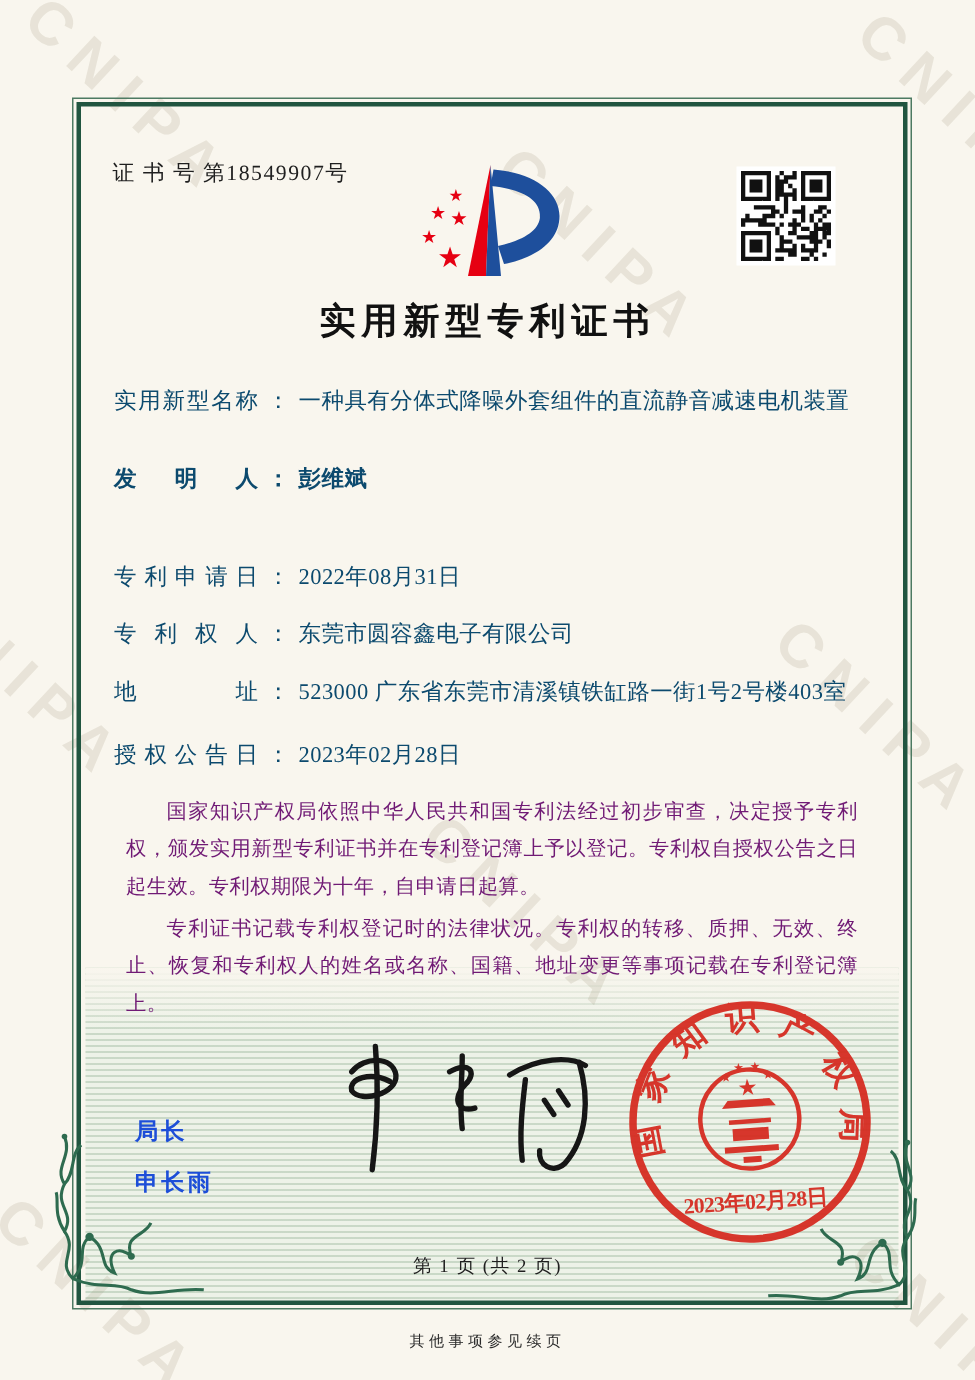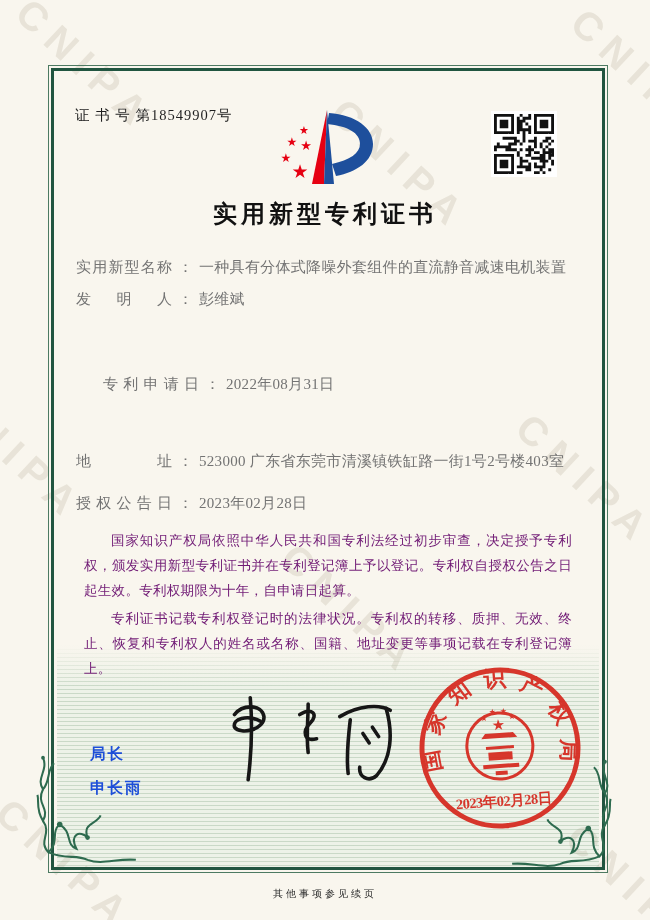--- a/index.html
+++ b/index.html
@@ -36,21 +36,21 @@
     z-index:1;
   }
   .content{position:absolute;inset:0;z-index:4;}
   .certno{position:absolute;left:75px;top:106px;font-size:14.5px;color:#1f1f1f;letter-spacing:1px;}
   .logo{position:absolute;left:276px;top:100px;width:118px;height:88px;}
   .qr{position:absolute;left:491px;top:111px;width:66px;height:66px;background:#fff;padding:3px;box-sizing:border-box;}
   .title{
     position:absolute;left:0;top:198px;width:100%;text-align:center;
     font-size:24px;font-weight:700;letter-spacing:4px;color:#111;
   }
-  .frow{position:absolute;left:76px;font-size:15px;color:#737373;white-space:nowrap;}
+  .frow{position:absolute;left:76px;font-size:15px;color:#0c4a6e;white-space:nowrap;}
   .flbl{display:inline-block;width:96px;text-align:justify;text-align-last:justify;vertical-align:bottom;}
   .fcol{display:inline-block;padding:0 6px 0 6px;}
   .fval{letter-spacing:.3px;}
   .frow2{display:flex;}
   .paras{
     position:absolute;left:84px;top:528px;width:488px;
     font-size:13.5px;line-height:25px;color:#701a75;letter-spacing:.3px;
     text-align:justify;
   }
   .paras p{margin:0;text-indent:2em;}
@@ -104,25 +104,28 @@
   <svg class="qr" viewBox="0 0 21 21">
     <rect x="0" y="0" width="21" height="21" fill="#ffffff"></rect>
     <path class="qmods" fill="#111111" d="M0,0h1v1h-1zM1,0h1v1h-1zM2,0h1v1h-1zM3,0h1v1h-1zM4,0h1v1h-1zM5,0h1v1h-1zM6,0h1v1h-1zM0,1h1v1h-1zM6,1h1v1h-1zM0,2h1v1h-1zM2,2h1v1h-1zM3,2h1v1h-1zM4,2h1v1h-1zM6,2h1v1h-1zM0,3h1v1h-1zM2,3h1v1h-1zM3,3h1v1h-1zM4,3h1v1h-1zM6,3h1v1h-1zM0,4h1v1h-1zM2,4h1v1h-1zM3,4h1v1h-1zM4,4h1v1h-1zM6,4h1v1h-1zM0,5h1v1h-1zM6,5h1v1h-1zM0,6h1v1h-1zM1,6h1v1h-1zM2,6h1v1h-1zM3,6h1v1h-1zM4,6h1v1h-1zM5,6h1v1h-1zM6,6h1v1h-1zM14,0h1v1h-1zM15,0h1v1h-1zM16,0h1v1h-1zM17,0h1v1h-1zM18,0h1v1h-1zM19,0h1v1h-1zM20,0h1v1h-1zM14,1h1v1h-1zM20,1h1v1h-1zM14,2h1v1h-1zM16,2h1v1h-1zM17,2h1v1h-1zM18,2h1v1h-1zM20,2h1v1h-1zM14,3h1v1h-1zM16,3h1v1h-1zM17,3h1v1h-1zM18,3h1v1h-1zM20,3h1v1h-1zM14,4h1v1h-1zM16,4h1v1h-1zM17,4h1v1h-1zM18,4h1v1h-1zM20,4h1v1h-1zM14,5h1v1h-1zM20,5h1v1h-1zM14,6h1v1h-1zM15,6h1v1h-1zM16,6h1v1h-1zM17,6h1v1h-1zM18,6h1v1h-1zM19,6h1v1h-1zM20,6h1v1h-1zM0,14h1v1h-1zM1,14h1v1h-1zM2,14h1v1h-1zM3,14h1v1h-1zM4,14h1v1h-1zM5,14h1v1h-1zM6,14h1v1h-1zM0,15h1v1h-1zM6,15h1v1h-1zM0,16h1v1h-1zM2,16h1v1h-1zM3,16h1v1h-1zM4,16h1v1h-1zM6,16h1v1h-1zM0,17h1v1h-1zM2,17h1v1h-1zM3,17h1v1h-1zM4,17h1v1h-1zM6,17h1v1h-1zM0,18h1v1h-1zM2,18h1v1h-1zM3,18h1v1h-1zM4,18h1v1h-1zM6,18h1v1h-1zM0,19h1v1h-1zM6,19h1v1h-1zM0,20h1v1h-1zM1,20h1v1h-1zM2,20h1v1h-1zM3,20h1v1h-1zM4,20h1v1h-1zM5,20h1v1h-1zM6,20h1v1h-1zM9,0h1v1h-1zM12,0h1v1h-1zM8,1h1v1h-1zM10,1h1v1h-1zM11,1h1v1h-1zM12,1h1v1h-1zM8,2h1v1h-1zM9,2h1v1h-1zM10,2h1v1h-1zM8,3h1v1h-1zM9,3h1v1h-1zM11,3h1v1h-1zM8,4h1v1h-1zM9,4h1v1h-1zM12,4h1v1h-1zM8,5h1v1h-1zM9,5h1v1h-1zM10,5h1v1h-1zM11,5h1v1h-1zM12,5h1v1h-1zM8,6h1v1h-1zM10,6h1v1h-1zM12,6h1v1h-1zM10,7h1v1h-1zM3,8h1v1h-1zM4,8h1v1h-1zM5,8h1v1h-1zM6,8h1v1h-1zM7,8h1v1h-1zM10,8h1v1h-1zM14,8h1v1h-1zM18,8h1v1h-1zM19,8h1v1h-1zM7,9h1v1h-1zM8,9h1v1h-1zM10,9h1v1h-1zM12,9h1v1h-1zM13,9h1v1h-1zM14,9h1v1h-1zM17,9h1v1h-1zM18,9h1v1h-1zM20,9h1v1h-1zM1,10h1v1h-1zM5,10h1v1h-1zM6,10h1v1h-1zM7,10h1v1h-1zM9,10h1v1h-1zM14,10h1v1h-1zM16,10h1v1h-1zM19,10h1v1h-1zM0,11h1v1h-1zM1,11h1v1h-1zM2,11h1v1h-1zM3,11h1v1h-1zM4,11h1v1h-1zM5,11h1v1h-1zM12,11h1v1h-1zM14,11h1v1h-1zM16,11h1v1h-1zM18,11h1v1h-1zM0,12h1v1h-1zM4,12h1v1h-1zM5,12h1v1h-1zM6,12h1v1h-1zM7,12h1v1h-1zM9,12h1v1h-1zM11,12h1v1h-1zM12,12h1v1h-1zM13,12h1v1h-1zM17,12h1v1h-1zM19,12h1v1h-1zM20,12h1v1h-1zM8,13h1v1h-1zM12,13h1v1h-1zM14,13h1v1h-1zM15,13h1v1h-1zM17,13h1v1h-1zM18,13h1v1h-1zM19,13h1v1h-1zM20,13h1v1h-1zM8,14h1v1h-1zM11,14h1v1h-1zM12,14h1v1h-1zM16,14h1v1h-1zM17,14h1v1h-1zM19,14h1v1h-1zM20,14h1v1h-1zM9,15h1v1h-1zM13,15h1v1h-1zM14,15h1v1h-1zM15,15h1v1h-1zM16,15h1v1h-1zM17,15h1v1h-1zM19,15h1v1h-1zM9,16h1v1h-1zM10,16h1v1h-1zM11,16h1v1h-1zM16,16h1v1h-1zM17,16h1v1h-1zM18,16h1v1h-1zM20,16h1v1h-1zM9,17h1v1h-1zM12,17h1v1h-1zM14,17h1v1h-1zM17,17h1v1h-1zM20,17h1v1h-1zM8,18h1v1h-1zM9,18h1v1h-1zM10,18h1v1h-1zM11,18h1v1h-1zM12,18h1v1h-1zM14,18h1v1h-1zM15,18h1v1h-1zM16,18h1v1h-1zM17,18h1v1h-1zM11,19h1v1h-1zM12,19h1v1h-1zM16,19h1v1h-1zM19,19h1v1h-1zM8,20h1v1h-1zM9,20h1v1h-1zM14,20h1v1h-1zM15,20h1v1h-1zM17,20h1v1h-1z"></path>
   </svg>
 
   <div class="title">实用新型专利证书</div>
 
   <div class="frow" style="top:258px;">
     <span class="flbl">实用新型名称</span><span class="fcol">：</span><span class="fval">一种具有分体式降噪外套组件的直流静音减速电机装置</span>
   </div>
-  <div class="frow" style="top:290px;">
+  <div class="frow" style="top:310px;font-weight:bold;">
     <span class="flbl">发明人</span><span class="fcol">：</span><span class="fval">彭维斌</span>
   </div>
-  <div class="frow" style="top:375px;margin-left:27px;">
+  <div class="frow" style="top:375px;">
     <span class="flbl">专利申请日</span><span class="fcol">：</span><span class="fval">2022年08月31日</span>
+  </div>
+  <div class="frow" style="top:413px;">
+    <span class="flbl">专利权人</span><span class="fcol">：</span><span class="fval">东莞市圆容鑫电子有限公司</span>
   </div>
   <div class="frow" style="top:452px;">
     <span class="flbl">地址</span><span class="fcol">：</span><span class="fval">523000 广东省东莞市清溪镇铁缸路一街1号2号楼403室</span>
   </div>
   <div class="frow frow2" style="top:494px;justify-content:center;">
     <span>
       <span class="flbl">授权公告日</span><span class="fcol">：</span><span class="fval">2023年02月28日</span>
     </span>
   </div>
 
@@ -140,20 +143,21 @@
       <path d="M90,22 C102,15 108,22 100,30 C92,38 94,48 106,45"></path>
       <path d="M98,12 C98,28 96,42 98,58"></path>
       <path d="M128,24 C146,13 166,12 176,18"></path>
       <path d="M138,27 C136,44 134,62 136,78"></path>
       <path d="M172,16 C179,40 177,64 163,80 C155,87 146,81 147,72"></path>
       <path d="M150,40 l6,9"></path>
       <path d="M159,34 l6,9"></path>
     </g>
   </svg>
 
+  <div class="page-foot">第 1 页 (共 2 页)</div>
   <div class="cont-note">其他事项参见续页</div>
 </div>
 
 <svg class="orn orn-left" viewBox="0 0 120 140">
   <g fill="none" stroke="#2e6b4f" stroke-width="2.2">
     <path d="M18,4 C24,18 10,26 18,38 C26,30 22,16 30,10"></path>
     <path d="M18,38 C10,54 26,58 18,72 C10,60 14,50 12,44"></path>
     <path d="M18,72 C28,86 12,94 24,106 C36,94 26,84 36,76 C50,84 42,98 54,102 C46,86 58,82 66,90 C60,74 76,76 80,66"></path>
     <path d="M24,106 C42,114 54,108 66,114 C82,120 98,112 118,114"></path>
     <circle cx="36" cy="76" r="3" fill="#2e6b4f" stroke="none"></circle>

